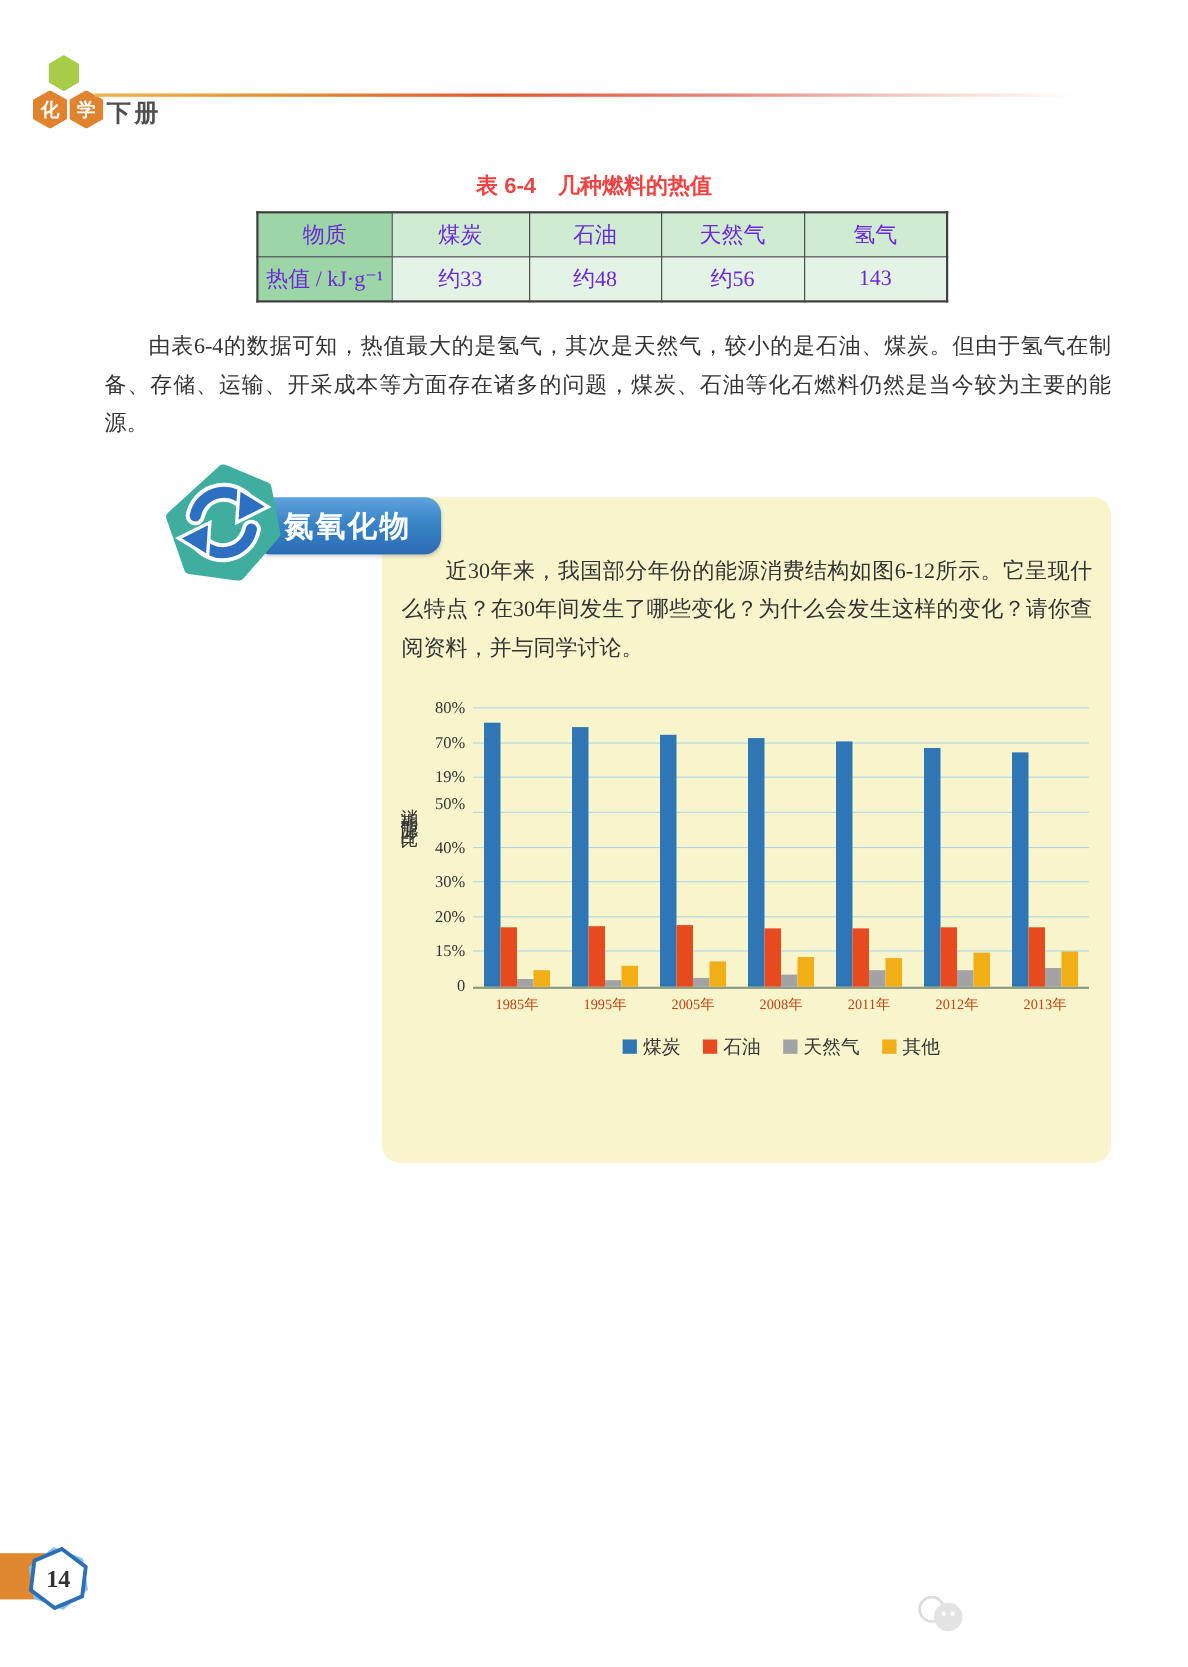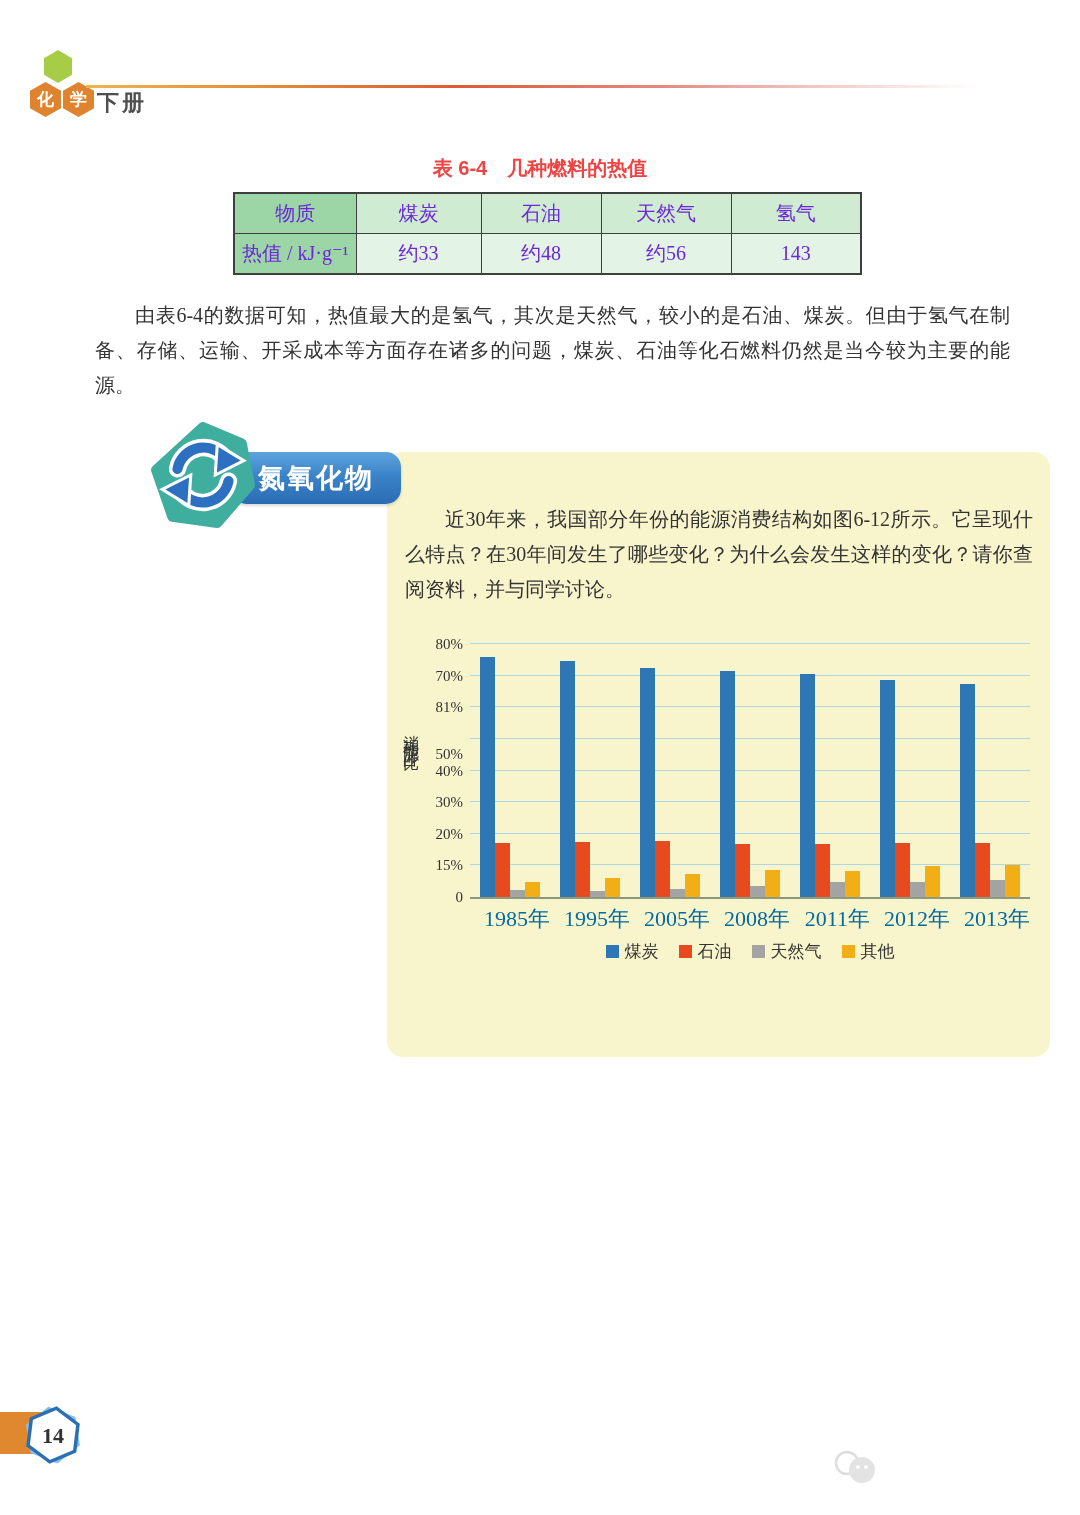--- a/index.html
+++ b/index.html
@@ -34,42 +34,42 @@
   .cell-head  { background:#cfecd3; }
   .cell-data  { background:#e3f4e6; }
   
   .para { position:absolute; left:95px; width:915px; margin:0; font-size:20px; line-height:35px;
           text-align:justify; text-indent:2em; color:#333; }
   .p1 { top:298px; }
   .p2 { top:1110px; }
   .p3 { top:1287px; }
   
   .panel { position:absolute; left:347px; top:452px; width:663px; height:605px;
-           background:#f8f5cc; border-radius:16px;margin-left:40px; }
+           background:#f8f5cc; border-radius:16px; }
   .badge-icon { position:absolute; left:150px; top:422px; width:106px; height:106px; z-index:3; }
   .badge-label { position:absolute; left:231px; top:452px; width:170px; height:52px; z-index:2;
      border-radius:15px; background:linear-gradient(to bottom,#5fa3dd 0%, #3a84c8 45%, #2b6cb4 100%);
      color:#ffffff; font-family:"Liberation Sans","DejaVu Sans",sans-serif; font-weight:bold; font-size:27px;
      display:flex; align-items:center; justify-content:center; letter-spacing:2px;
      box-shadow:0 2px 3px rgba(0,0,0,0.15); }
   .prompt { position:absolute; left:18px; top:50px; width:628px; margin:0; font-size:20px;
             line-height:35px; text-align:justify; text-indent:2em; color:#333; }
   
   .y-title { position:absolute; left:13px; top:270px; writing-mode:vertical-rl; text-orientation:upright;
              font-size:16px; letter-spacing:4px; color:#333; }
   .plot { position:absolute; left:83px; top:192px; width:560px; height:253px;
           border-bottom:2px solid #8e9a80; }
   .gridline { position:absolute; left:0; width:100%; height:1px; background:#aed6e6; z-index:0; }
   .bars { position:absolute; left:0; top:0; width:100%; height:100%; display:flex; z-index:1; }
   .bar-group { flex:1; display:flex; align-items:flex-end; justify-content:center; }
   .bar { width:15px; }
   .yticks { position:absolute; left:18px; top:192px; width:58px; height:253px; }
   .ytick { position:absolute; right:0; width:58px; text-align:right; font-size:15px; color:#333; line-height:18px; }
   .xlabels { position:absolute; left:83px; top:452px; width:560px; display:flex; }
-  .xlabel { flex:1; text-align:right; font-size:22px; color:#0369a1; }
+  .xlabel { flex:1; text-align:center; font-size:13px; color:#c2410c; }
   .legend { position:absolute; left:83px; top:488px; width:560px; display:flex;
             justify-content:center; gap:20px; align-items:center; }
   .legend-item { display:flex; align-items:center; gap:6px; font-size:17px; color:#333; }
   .legend-swatch { width:13px; height:13px; display:inline-block; }
   .fig-caption { position:absolute; left:0; top:527px; width:100%; text-align:center;
      font-family:"Liberation Sans","DejaVu Sans",sans-serif; font-weight:bold; font-size:21px; color:#222; }
   
   .corner-bar { position:absolute; left:0; top:1412px; width:52px; height:42px; background:#e0882f; }
   .page-hex { position:absolute; left:22px; top:1404px; width:62px; height:62px; }
   .watermark { position:absolute; left:833px; top:1448px; display:flex; align-items:center; gap:8px; }
@@ -132,22 +132,22 @@
   </svg>
   <div class="badge-label">氮氧化物</div>
 
   <div class="panel">
     <p class="prompt">近30年来，我国部分年份的能源消费结构如图6-12所示。它呈现什么特点？在30年间发生了哪些变化？为什么会发生这样的变化？请你查阅资料，并与同学讨论。</p>
 
     <div class="y-title">消耗能源占比</div>
     <div class="yticks" id="yticks">
         <div class="ytick" style="top: -9px;">80%</div>
         <div class="ytick" style="top: 22.625px;">70%</div>
-        <div class="ytick" style="top: 54.25px;">81%</div>
-        <div class="ytick" style="top: 101px;">50%</div>
+        <div class="ytick" style="top: 54.25px;">19%</div>
+        <div class="ytick" style="top: 78px;">50%</div>
         <div class="ytick" style="top: 117.5px;">40%</div>
         <div class="ytick" style="top: 149.125px;">30%</div>
         <div class="ytick" style="top: 180.75px;">20%</div>
         <div class="ytick" style="top: 212.375px;">15%</div>
         <div class="ytick" style="top: 244px;">0</div>
       </div>
     <div class="plot" id="plot">
         <div class="gridline" style="bottom: 12.5%;"></div>
         <div class="gridline" style="bottom: 25%;"></div>
         <div class="gridline" style="bottom: 37.5%;"></div>

